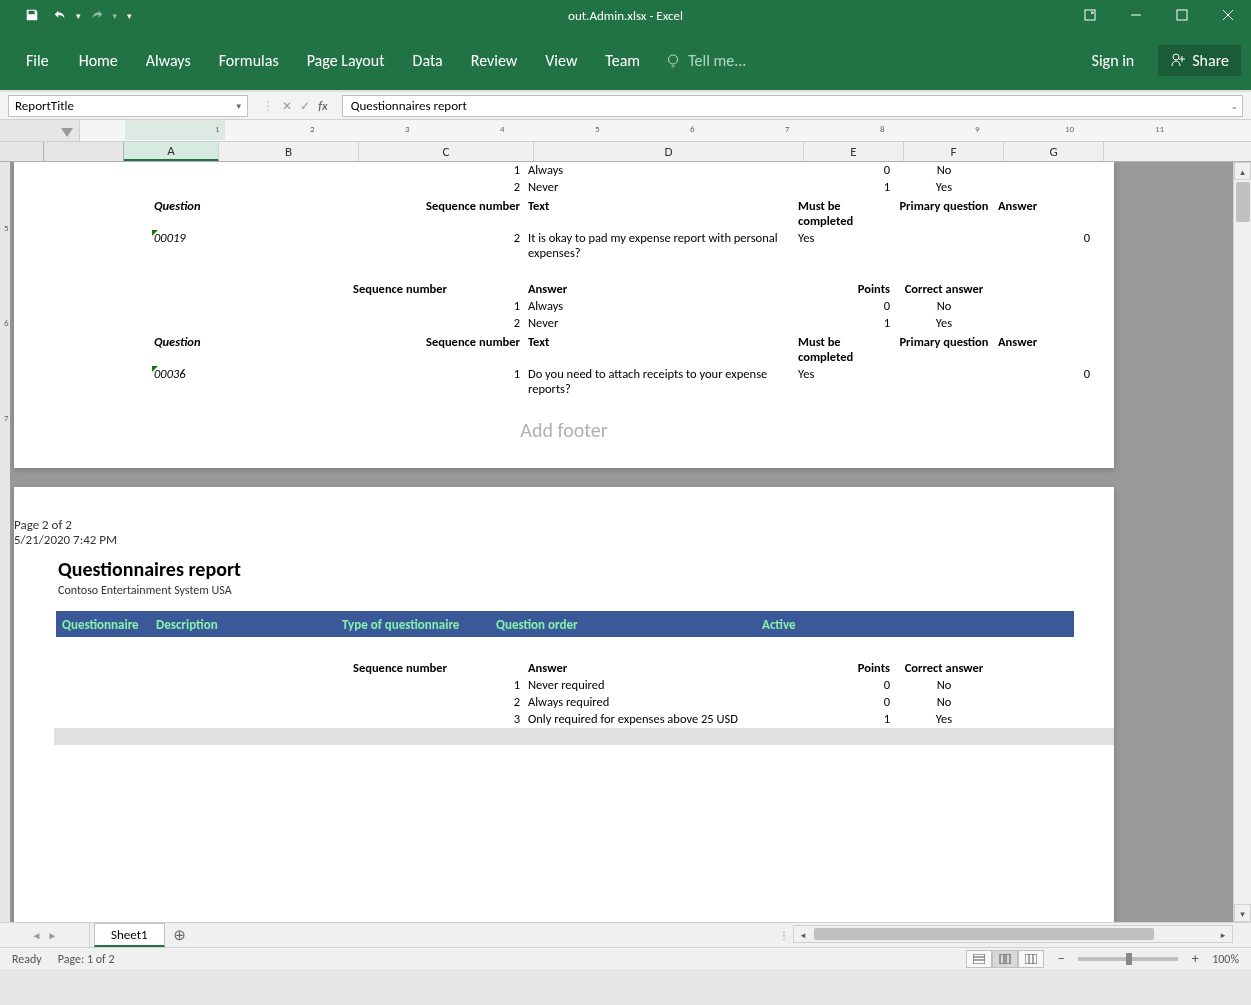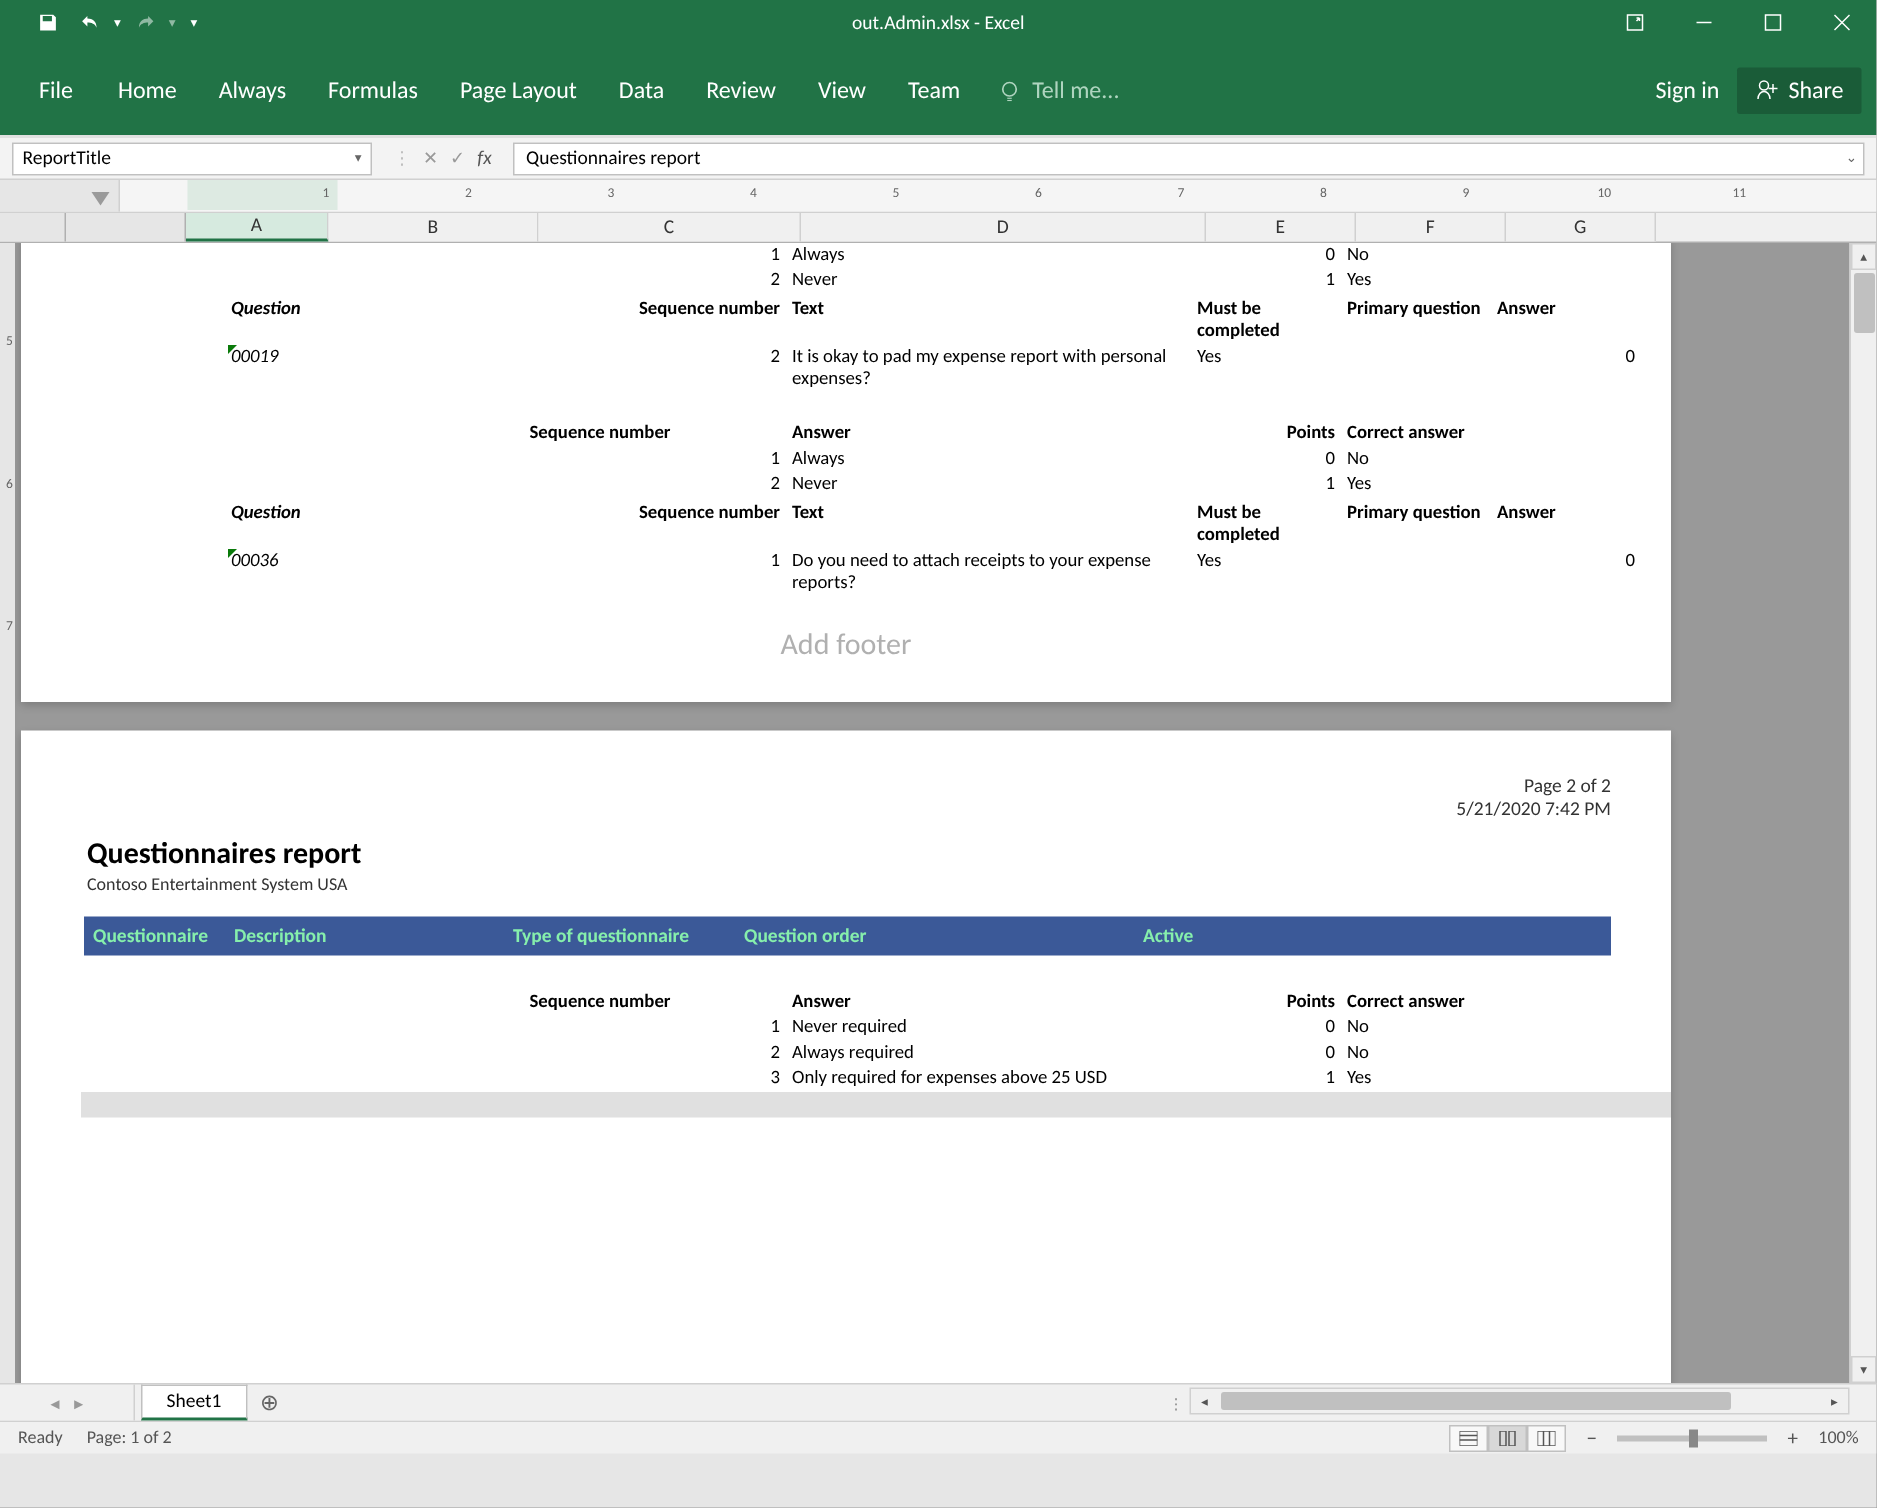--- a/index.html
+++ b/index.html
@@ -14,21 +14,21 @@
   .win-controls { position: absolute; right: 0; top: 0; display: flex; }
   .win-btn { width: 46px; height: 30px; display: flex; align-items: center; justify-content: center; color: white; }
   .win-btn svg { width: 12px; height: 12px; }
   
   
   .ribbon-tabs { height: 60px; background: #217346; display: flex; align-items: center; padding-left: 10px; color: white; font-size: 16px; position: relative; }
   .file-tab { padding: 0 16px; height: 100%; display: flex; align-items: center; }
   .tab { padding: 0 14px; height: 100%; display: flex; align-items: center; cursor: pointer; }
   .tellme { display: flex; align-items: flex-end; color: #c8e6d5; opacity: 0.85; margin-left: 10px; }
   .tellme svg { width: 18px; height: 18px; margin-right: 6px; }
-  .ribbon-right { position: absolute; right: 10px; display: flex; align-items: center; gap: 12px; }
+  .ribbon-right { position: absolute; right: 10px; display: flex; align-items: center; gap: 24px; }
   .sign-in { color: white; font-size: 16px; }
   .share-btn { background: #1a5c38; padding: 6px 12px; border-radius: 2px; display: flex; align-items: center; gap: 6px; color: white; font-size: 16px; }
   .share-btn svg { width: 16px; height: 16px; }
   
   
   .formula-bar { height: 30px; background: #f3f3f3; border-top: 2px solid #e0e0e0; border-bottom: 1px solid #d0d0d0; display: flex; align-items: center; padding: 3px 8px; gap: 8px; }
   .name-box { width: 240px; height: 22px; border: 1px solid #c0c0c0; background: white; padding: 0 6px; display: flex; align-items: center; justify-content: space-between; font-size: 13px; }
   .name-box-dd { font-size: 9px; color: #666; }
   .fb-btns { display: flex; align-items: center; gap: 8px; color: #999; font-size: 12px; padding: 0 6px; }
   .fb-fx { font-style: italic; color: #555; font-size: 13px; }
@@ -69,28 +69,28 @@
   .sheet-row { display: flex; height: 17px; font-size: 12.5px; color: #000; }
   .sheet-row.tall { height: 34px; align-items: flex-start; padding-top: 2px; }
   .cell { padding: 0 4px; white-space: nowrap; }
   .cell.bold { font-weight: 600; }
   .cell.num { text-align: right; }
   .c-A { width: 95px; padding-left: 40px; font-style: italic; }
   .c-B { width: 140px; }
   .c-C { width: 175px; }
   .c-D { width: 270px; }
   .c-E { width: 100px; }
-  .c-F { width: 100px; }
+  .c-F { width: 100px; text-align: center; }
   .c-G { width: 100px; }
   .green-tag { position: relative; }
   .green-tag::before { content: ""; position: absolute; left: 38px; top: 0; width: 0; height: 0; border-top: 6px solid #0a7a0a; border-right: 6px solid transparent; }
   
   .add-footer { text-align: center; color: #b0b0b0; font-size: 20px; padding: 18px 0; }
   
-  .page-hdr { text-align: right; padding: 30px 40px 10px 16px; font-size: 13px; color: #333; }
+  .page-hdr { text-align: left; padding: 30px 40px 10px 0; font-size: 13px; color: #333; }
   .report-title { font-size: 20px; font-weight: 700; padding-left: 44px; color: #000; }
   .report-sub { font-size: 12px; padding-left: 44px; color: #333; padding-top: 2px; padding-bottom: 14px; }
   
   .table-hdr { background: #3b5998; height: 26px; color: #86efac; font-size: 13px; font-weight: 600; display: flex; align-items: center; margin: 0 40px 0 42px; }
   .th-q { width: 100px; padding-left: 6px; }
   .th-d { width: 186px; }
   .th-t { width: 154px; }
   .th-o { width: 266px; }
   .th-a { width: 80px; }
   

